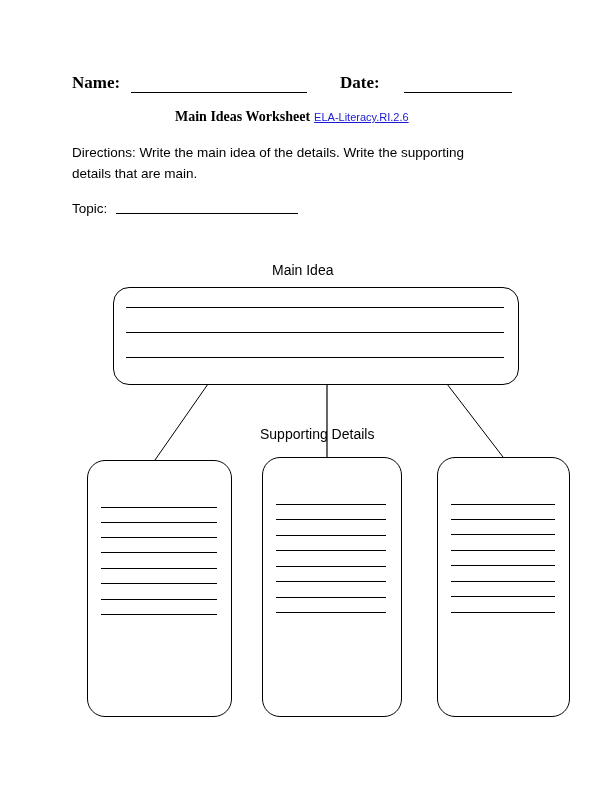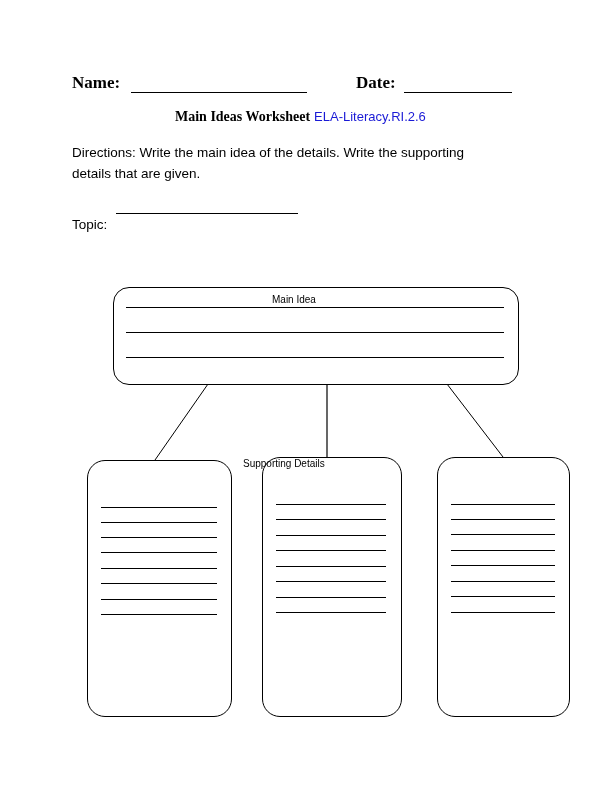--- a/index.html
+++ b/index.html
@@ -31,41 +31,41 @@
 
     
     .title {
       font-family: "Liberation Serif", "DejaVu Serif", serif;
       font-weight: bold;
       font-size: 14px;
       white-space: nowrap;
     }
     .standard-link {
       font-family: "Liberation Sans", "DejaVu Sans", sans-serif;
-      font-size: 13px;
+      font-size: 11px;
       color: #1a1ad6;
+      text-decoration: underline;
       white-space: nowrap;
       cursor: pointer;
     }
 
     
     .body-text {
       font-family: "Liberation Sans", "DejaVu Sans", sans-serif;
       font-size: 13.5px;
       line-height: 21px;
       white-space: nowrap;
     }
 
     
     .diagram-label {
       font-family: "Liberation Sans", "DejaVu Sans", sans-serif;
-      font-size: 10px;
+      font-size: 14px;
       white-space: nowrap;
       background: transparent;
-      margin-top: 32px;
     }
     .rbox {
       position: absolute;
       border: 1.3px solid #000;
       box-sizing: border-box;
       background: transparent;
     }
     .write-line {
       position: absolute;
       height: 0;
@@ -79,48 +79,48 @@
       height: 792px;
       pointer-events: none;
     }
   </style>
 </head>
 <body>
 
 <div class="abs label-serif" style="left:72px; top:73px;">Name:</div>
 <div class="blank" style="left:131px; top:92px; width:176px;"></div>
 
-<div class="abs label-serif" style="left:356px; top:73px;">Date:</div>
+<div class="abs label-serif" style="left:340px; top:73px;">Date:</div>
 <div class="blank" style="left:404px; top:92px; width:108px;"></div>
 
 <div class="abs" style="left:175px; top:107px;">
   <span class="title">Main Ideas Worksheet</span>
   <span class="standard-link">ELA-Literacy.RI.2.6</span>
 </div>
 
 <div class="abs body-text" style="left:72px; top:142px;">Directions: Write the main idea of the details. Write the supporting</div>
-<div class="abs body-text" style="left:72px; top:163px;">details that are given.</div>
+<div class="abs body-text" style="left:72px; top:163px;">details that are main.</div>
 
-<div class="abs body-text" style="left:72px; top:214px;text-align:right;">Topic:</div>
+<div class="abs body-text" style="left:72px; top:198px;text-align:right;">Topic:</div>
 <div class="blank" style="left:116px; top:213px; width:182px;"></div>
 
 <div class="abs diagram-label" style="left:272px; top:262px;">Main Idea</div>
 
 <div class="rbox" style="left:113px; top:287px; width:406px; height:98px; border-radius:16px;"></div>
 <div class="write-line" style="left:126px; top:307px; width:378px;"></div>
 <div class="write-line" style="left:126px; top:332px; width:378px;"></div>
 <div class="write-line" style="left:126px; top:357px; width:378px;"></div>
 
 <svg class="connectors" viewBox="0 0 612 792">
   <line x1="208" y1="384" x2="155" y2="460" stroke="#000" stroke-width="1"></line>
   <line x1="327" y1="384" x2="327" y2="457" stroke="#000" stroke-width="1.2"></line>
   <line x1="447" y1="384" x2="503" y2="457" stroke="#000" stroke-width="1"></line>
 </svg>
 
-<div class="abs diagram-label" style="left:243px; top:426px;">Supporting Details</div>
+<div class="abs diagram-label" style="left:260px; top:426px;">Supporting Details</div>
 
 <div class="rbox" style="left:87px; top:460px; width:145px; height:257px; border-radius:18px;"></div>
 <div class="write-line" style="left:101px; top:507px; width:116px;"></div>
 <div class="write-line" style="left:101px; top:522px; width:116px;"></div>
 <div class="write-line" style="left:101px; top:537px; width:116px;"></div>
 <div class="write-line" style="left:101px; top:552px; width:116px;"></div>
 <div class="write-line" style="left:101px; top:568px; width:116px;"></div>
 <div class="write-line" style="left:101px; top:583px; width:116px;"></div>
 <div class="write-line" style="left:101px; top:599px; width:116px;"></div>
 <div class="write-line" style="left:101px; top:614px; width:116px;"></div>

